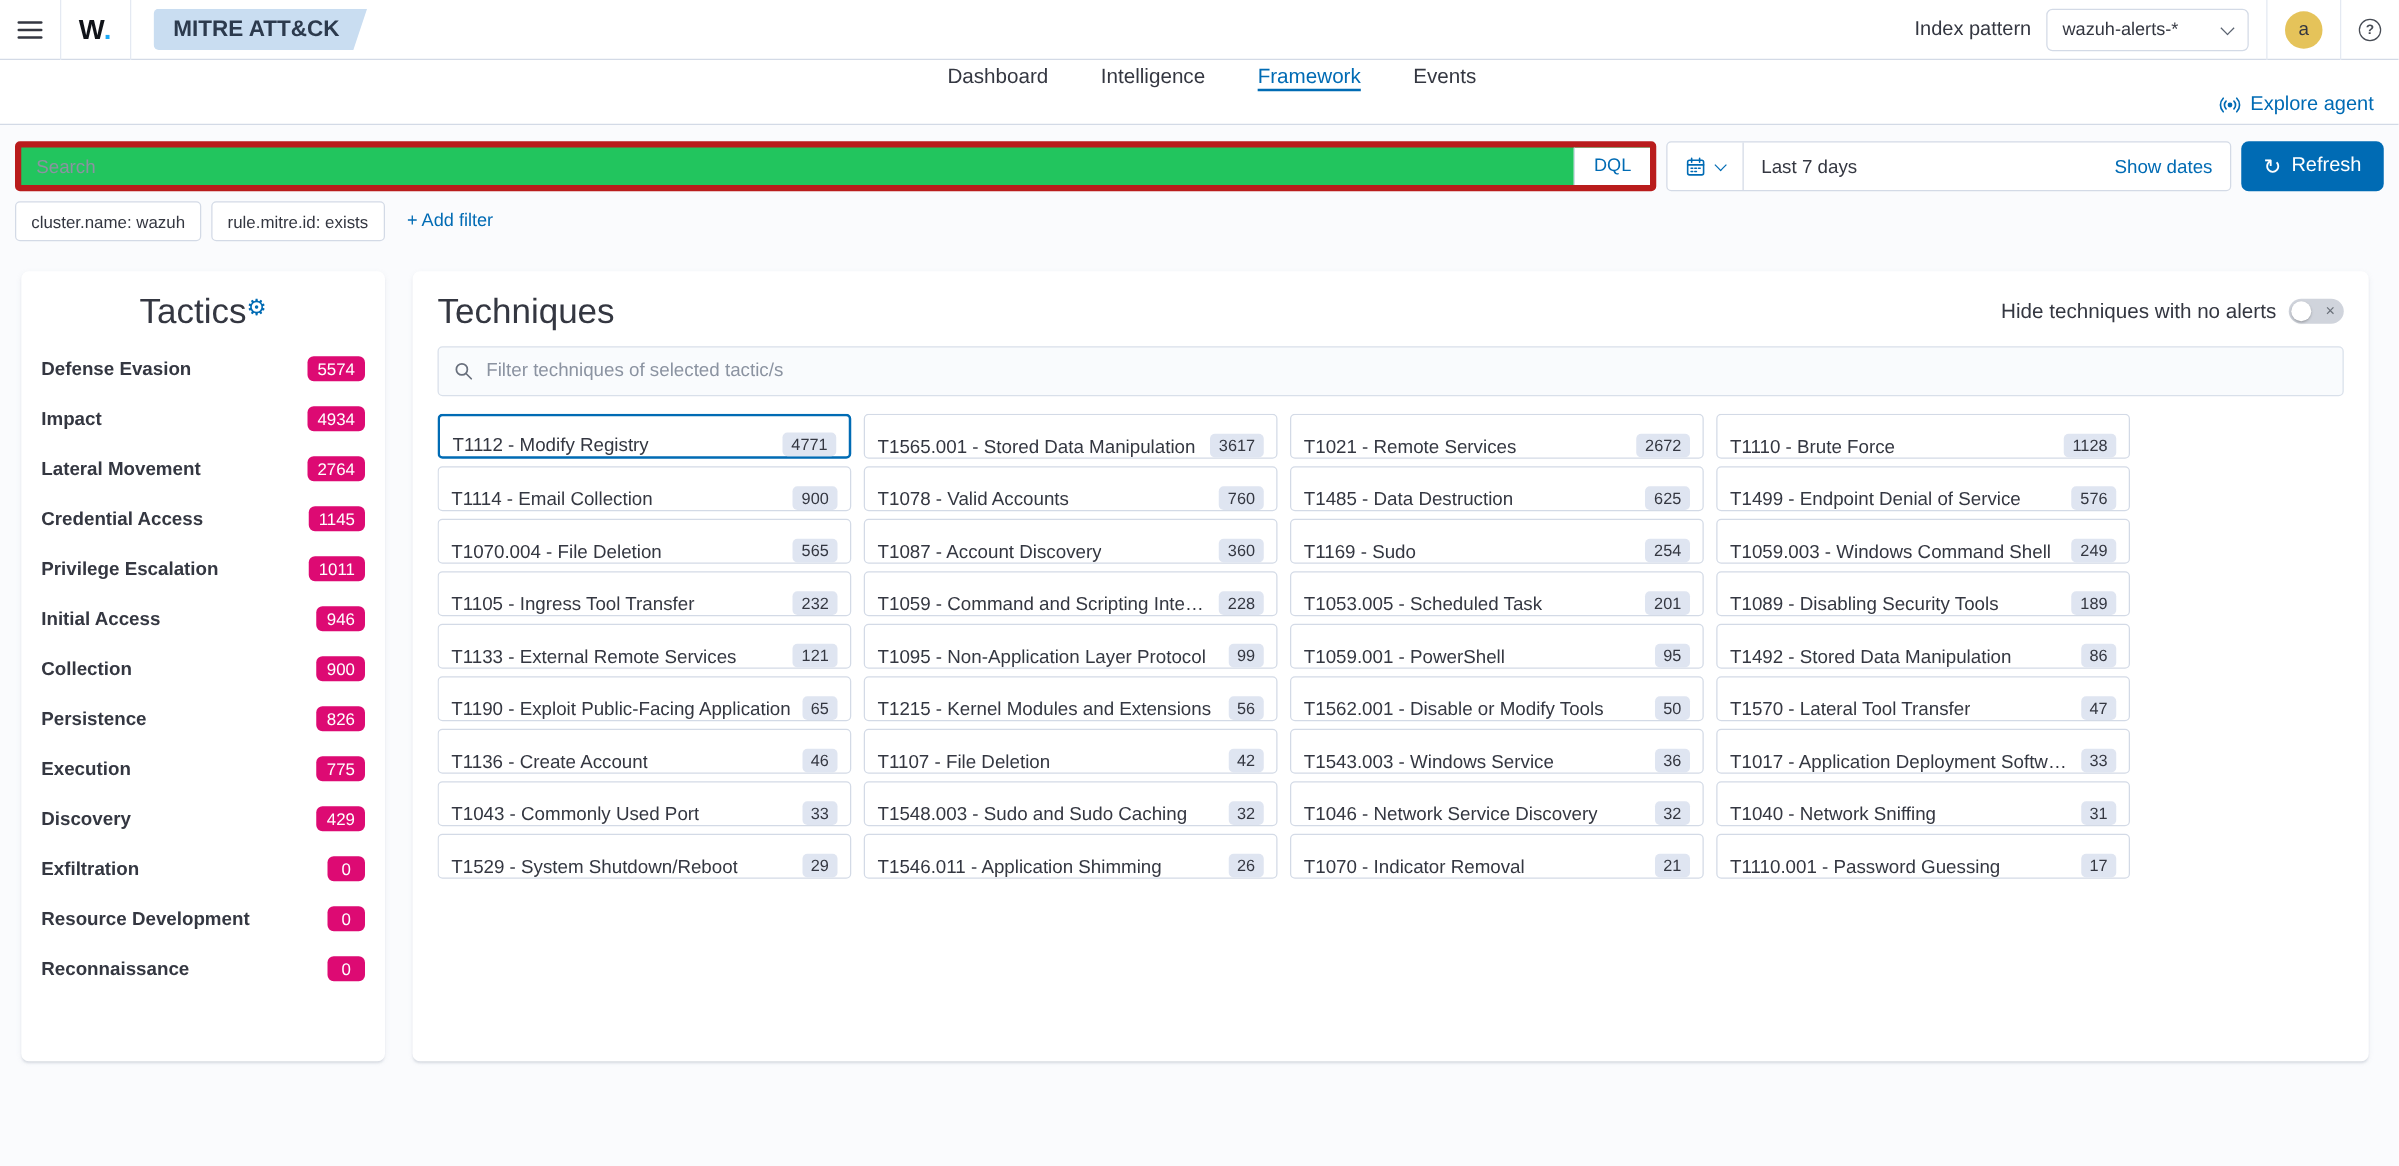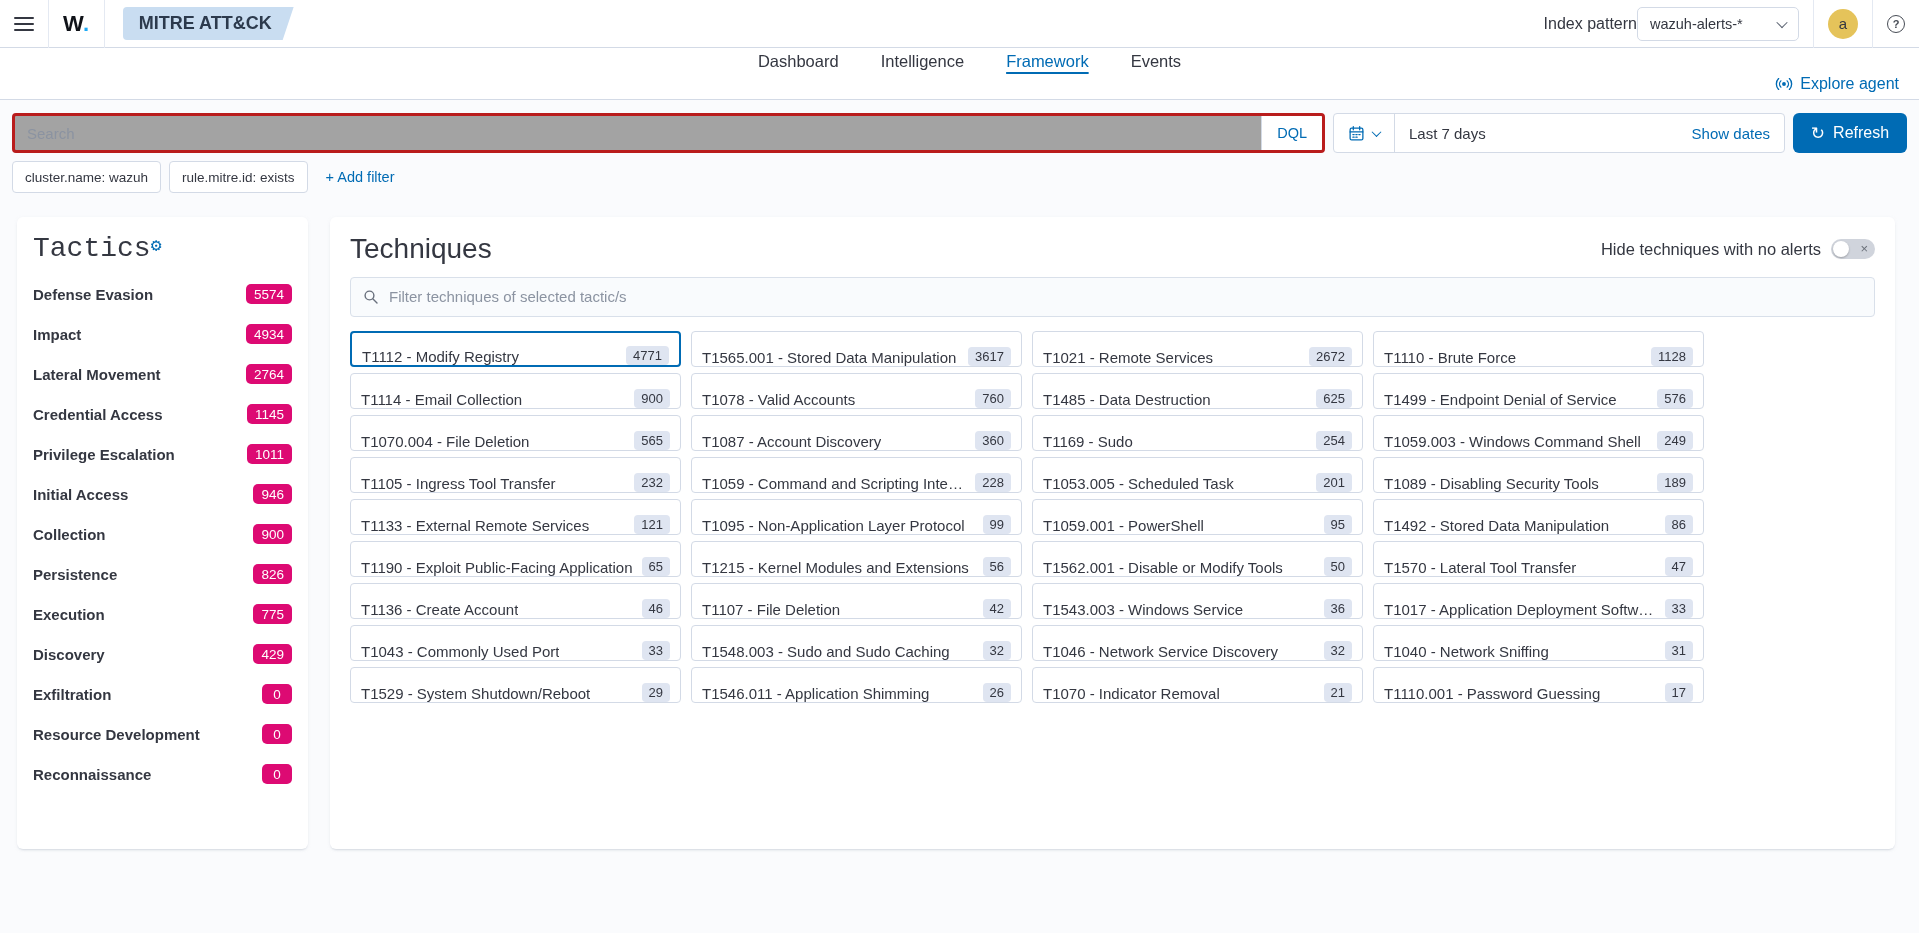--- a/index.html
+++ b/index.html
@@ -13,21 +13,21 @@
     display:flex; align-items:center; padding:0 14px; }
   .hamburger{ width:20px; display:flex; flex-direction:column; gap:4px; cursor:pointer; }
   .hamburger i{ display:block; height:2px; background:#343741; border-radius:1px; }
   .vdiv{ width:1px; height:48px; background:#e4e9f2; margin:0 14px; }
   .logo{ font-weight:700; font-size:22px; color:#101319; letter-spacing:.5px; }
   .logo .dot{ color:#1ba9f5; }
   .app-badge{ background:#c9ddf1; color:#2c3a4d; font-weight:700; font-size:18px;
     padding:6px 22px 6px 16px; border-radius:4px 0 0 4px; margin-left:4px;
     clip-path: polygon(0 0, 100% 0, calc(100% - 11px) 100%, 0 100%); }
   .topbar-right{ margin-left:auto; display:flex; align-items:center; }
-  .ip-label{ font-size:16px; margin-right:0; }
+  .ip-label{ font-size:16px; margin-right:12px; }
   .ip-select{ width:162px; height:34px; border:1px solid #d3dae6; border-radius:5px;
     background:#fff; display:flex; align-items:center; justify-content:space-between;
     padding:0 12px; font-size:14.5px; cursor:pointer; }
   .chev{ width:8px; height:8px; border-right:1.8px solid #5a6270; border-bottom:1.8px solid #5a6270;
     transform:rotate(45deg) translate(-1px,-1px); }
   .chev.blue{ border-color:#006bb4; width:7px; height:7px; }
   .avatar{ width:30px; height:30px; border-radius:50%; background:#e5c35a; color:#343741;
     display:flex; align-items:center; justify-content:center; font-size:15px; cursor:pointer; }
   .help-icon{ width:18px; height:18px; border-radius:50%; border:1.6px solid #474c55;
     display:flex; align-items:center; justify-content:center; font-size:11px; font-weight:700;
@@ -37,21 +37,21 @@
     display:flex; align-items:center; padding:0 20px 0 40px;flex-direction:column; }
   .tabs{ display:flex; gap:42px; }
   .tab{ font-size:16.5px; color:#343741; cursor:pointer; padding:4px 0; }
   .tab.active{ color:#006bb4; text-decoration:underline; text-underline-offset:5px;
     text-decoration-thickness:2px; }
   .explore{ margin-left:auto; color:#006bb4; font-size:16px; display:flex; align-items:center;
     gap:7px; cursor:pointer; }
   .explore svg{ display:block; }
   
   .querybar{ display:flex; gap:8px; padding:13px 12px 0 12px; }
-  .searchbox{ flex:1; height:40px; background:#a3a3a3; border:3px solid #b91c1c; border-radius:4px;
+  .searchbox{ flex:1; height:40px; background:#22c55e; border:5px solid #b91c1c; border-radius:4px;
     display:flex; align-items:center; overflow:hidden; }
   .searchbox input{ flex:1; border:none; outline:none; font-size:15px; padding:0 12px;
     font-family:"Liberation Sans",sans-serif; color:#343741; background:transparent; }
   .searchbox input::placeholder{ color:#8b93a1; }
   .dql-btn{ border-left:1px solid #d3dae6; padding:0 15px; height:100%; display:flex;
     align-items:center; color:#006bb4; font-size:14.5px; cursor:pointer; background:#fff; }
   .datepicker{ width:452px; height:40px; background:#fff; border:1px solid #d3dae6;
     border-radius:4px; display:flex; align-items:center; }
   .dp-cal{ display:flex; align-items:center; gap:8px; padding:0 14px; height:100%;
     border-right:1px solid #d3dae6; cursor:pointer; }
@@ -66,21 +66,21 @@
   .pill{ background:#fff; border:1px solid #d3dae6; border-radius:4px; height:32px;
     display:flex; align-items:center; padding:0 12px; font-size:13.5px; cursor:pointer; }
   .add-filter{ color:#006bb4; font-size:14.5px; margin-left:10px; cursor:pointer; }
   
   .main{ display:flex; gap:22px; padding:24px 24px 0 17px; align-items:flex-start; }
   .panel{ background:#fff; border-radius:6px;
     box-shadow:0 2px 2px -1px rgba(152,162,179,.3), 0 1px 5px -2px rgba(152,162,179,.3); }
   .panel-title{ font-size:28px; font-weight:300; color:#343741; }
   
   .tactics{ width:291px; flex:0 0 auto; height:632px; padding:16px; }
-  .tactics-head{ display:flex; align-items:flex-start; justify-content:flex-start;font-family:Liberation Mono, monospace; }
+  .tactics-head{ display:flex; align-items:flex-start; justify-content:center; }
   .gear{ color:#006bb4; font-size:18px; cursor:pointer; line-height:1; margin-top:4px; }
   .tactics-list{ margin-top:10px; }
   .tactic-row{ display:flex; align-items:center; justify-content:space-between;
     height:40px; cursor:pointer; }
   .tactic-label{ font-weight:700; font-size:15px; color:#343741; }
   .tactic-count{ background:#dd0a73; color:#fff; font-size:13.5px; border-radius:5px;
     padding:2.5px 8px; min-width:30px; text-align:center; font-weight:400; }
   
   .techniques{ flex:1; height:632px; padding:16px 20px; display:flex; flex-direction:column; }
   .tech-head{ display:flex; align-items:center; justify-content:space-between; }

